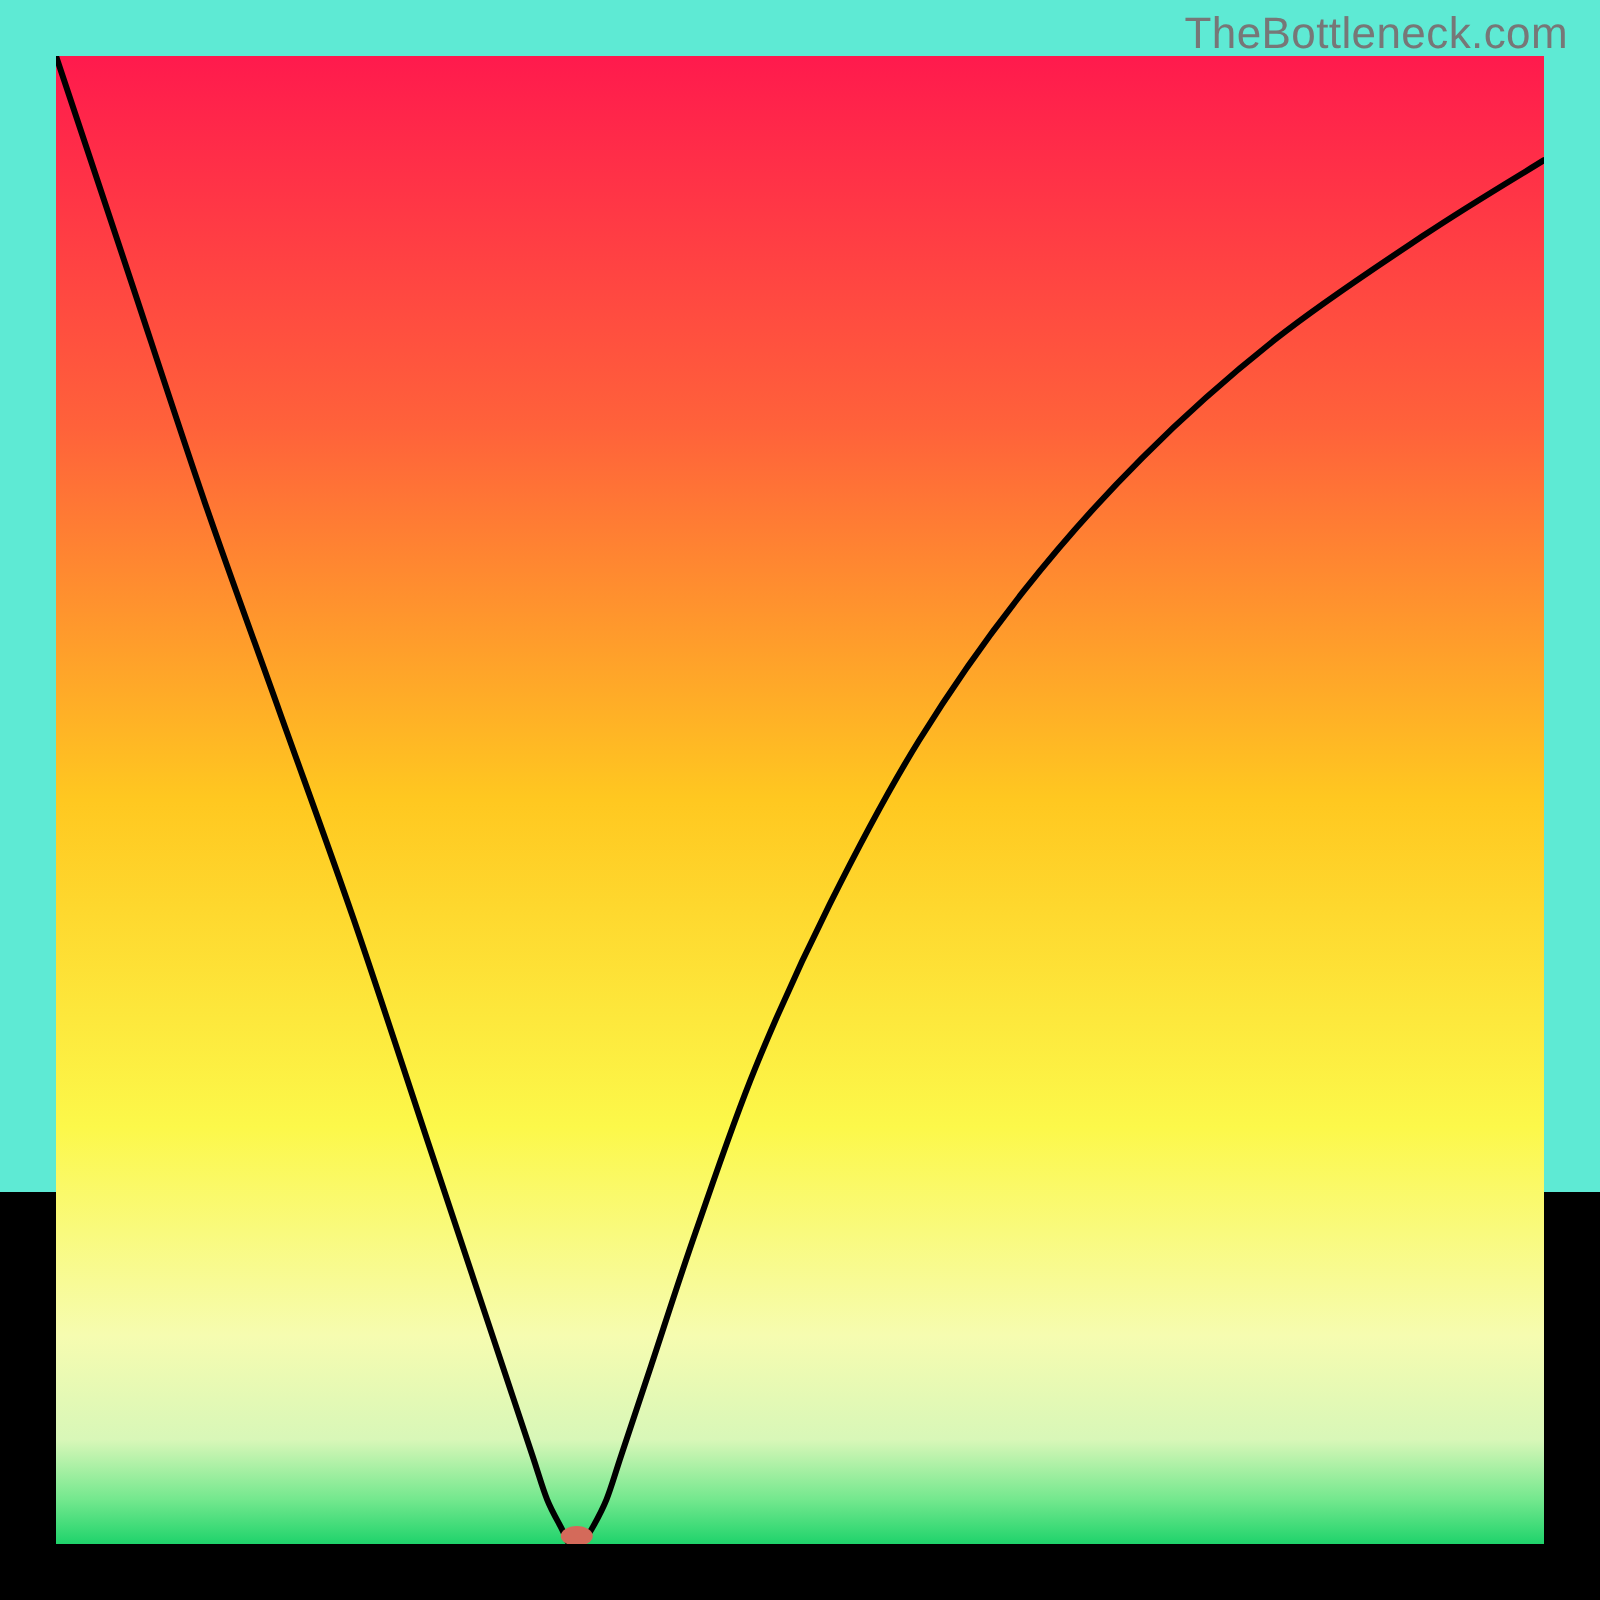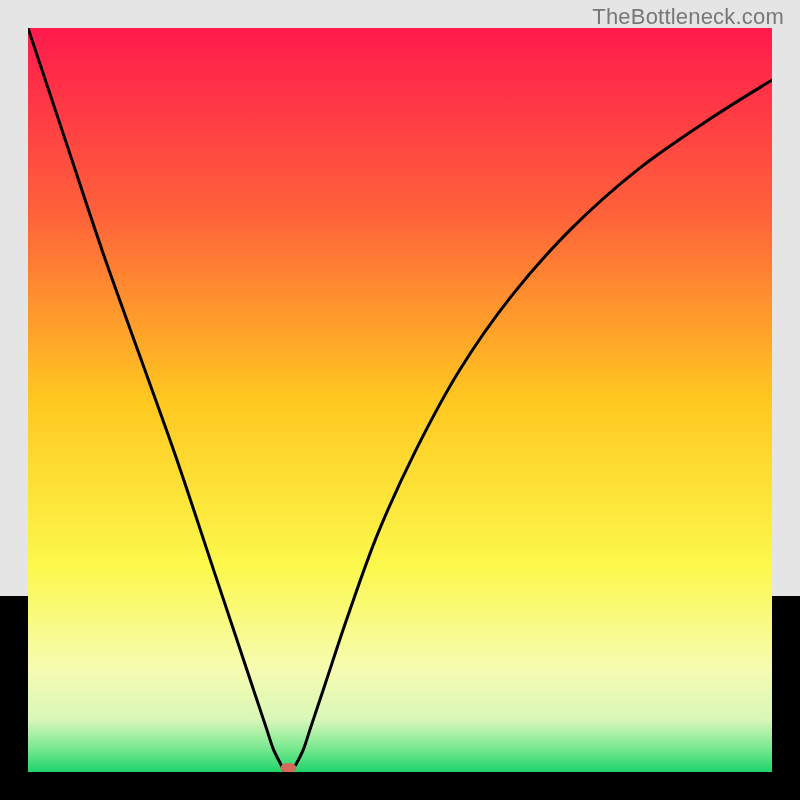--- a/index.html
+++ b/index.html
@@ -10,21 +10,21 @@
     background: #000000;
     overflow: hidden;
     font-family: Arial, Helvetica, sans-serif;
   }
   .frame {
     position: absolute;
     top: 0;
     left: 0;
     width: 800px;
     height: 596px;
-    background: #e5e5e5;
+    background: #5eead4;
   }
   .plot-area {
     position: absolute;
     top: 28px;
     left: 28px;
     width: 744px;
     height: 744px;
     overflow: hidden;
   }
   .watermark {

